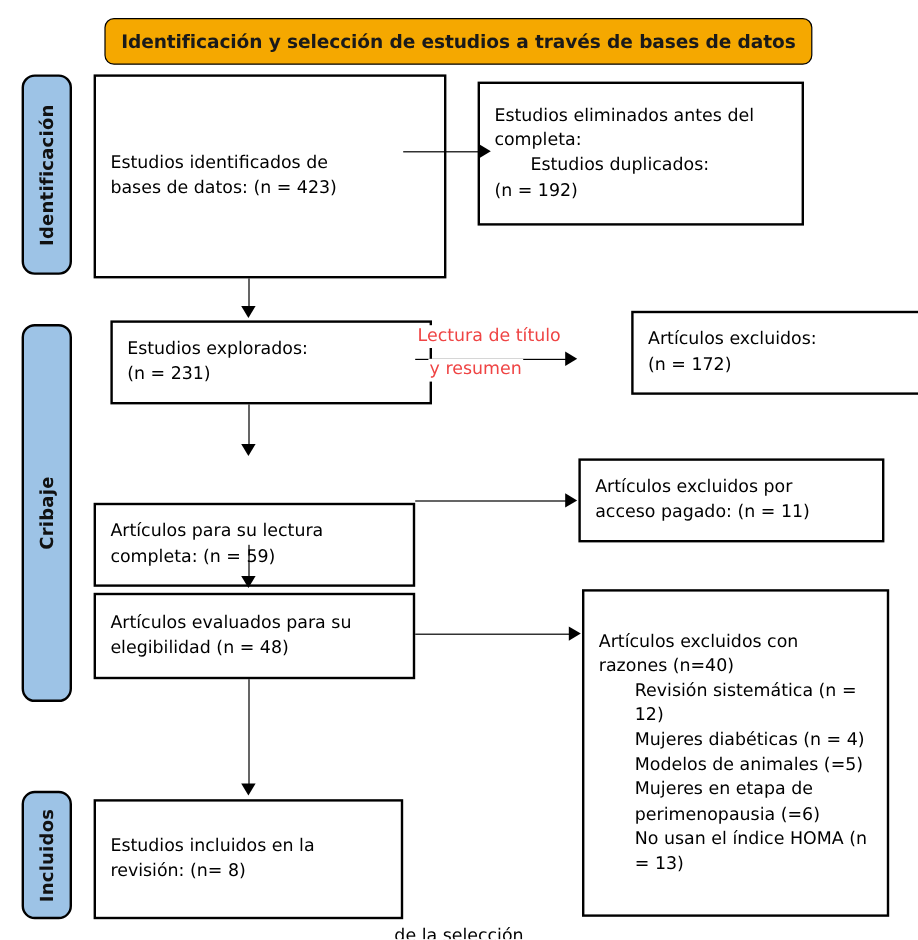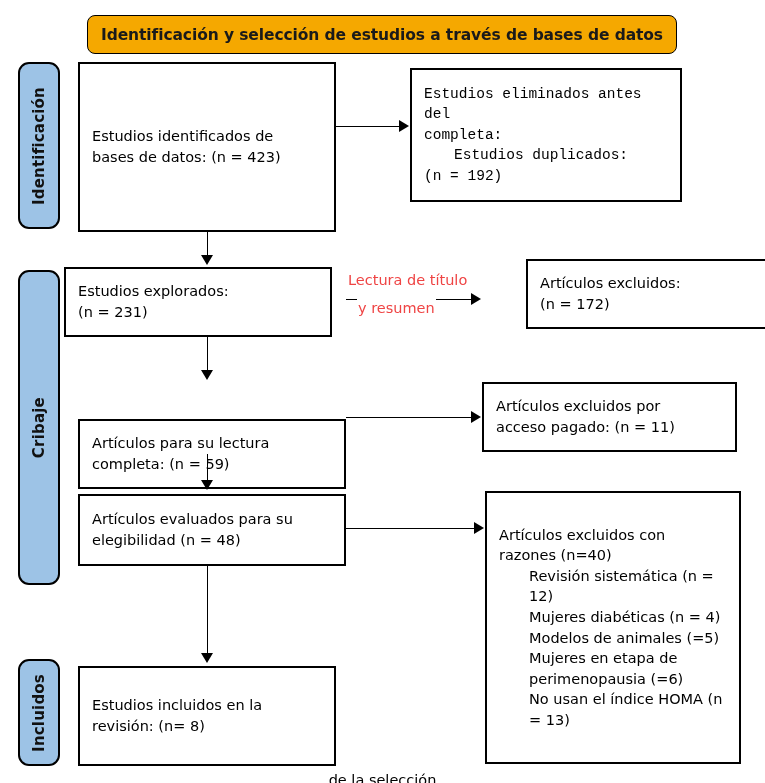--- a/index.html
+++ b/index.html
@@ -83,28 +83,28 @@
   }
   .box-line {
     font-size: 14.5px;
     color: #000000;
     line-height: 1.42;
     white-space: pre-wrap;
   }
   .indent { padding-left: 30px; }
 
   
-  #box-identified   { left: 78px;  top: 62px;  width: 258px; height: 170px; }
-  #box-explored     { left: 64px;  top: 267px; width: 268px; height: 70px;  }
+  #box-identified   { left: 78px;  top: 62px;  width: 294px; height: 170px; }
+  #box-explored     { left: 92px;  top: 267px; width: 268px; height: 70px;  }
   #box-fulltext     { left: 78px;  top: 386px; width: 268px; height: 70px; margin-top: 33px;  }
   #box-eligibility  { left: 78px;  top: 494px; width: 268px; height: 72px;  }
   #box-included     { left: 78px;  top: 666px; width: 258px; height: 100px; }
 
   
-  #box-removed      { left: 410px; top: 68px;  width: 272px; height: 134px; font-family: Liberation Mono, monospace; }
+  #box-removed      { left: 398px; top: 68px;  width: 272px; height: 120px; }
   #box-excl-title   { left: 482px; top: 259px; width: 302px; height: 70px; margin-left: 44px;  }
   #box-excl-paid    { left: 482px; top: 382px; width: 255px; height: 70px;  }
   #box-excl-reasons { left: 485px; top: 491px; width: 256px; height: 273px; }
 
   
   .vline {
     position: absolute;
     width: 0;
     border-left: 1.8px solid #000000;
   }

